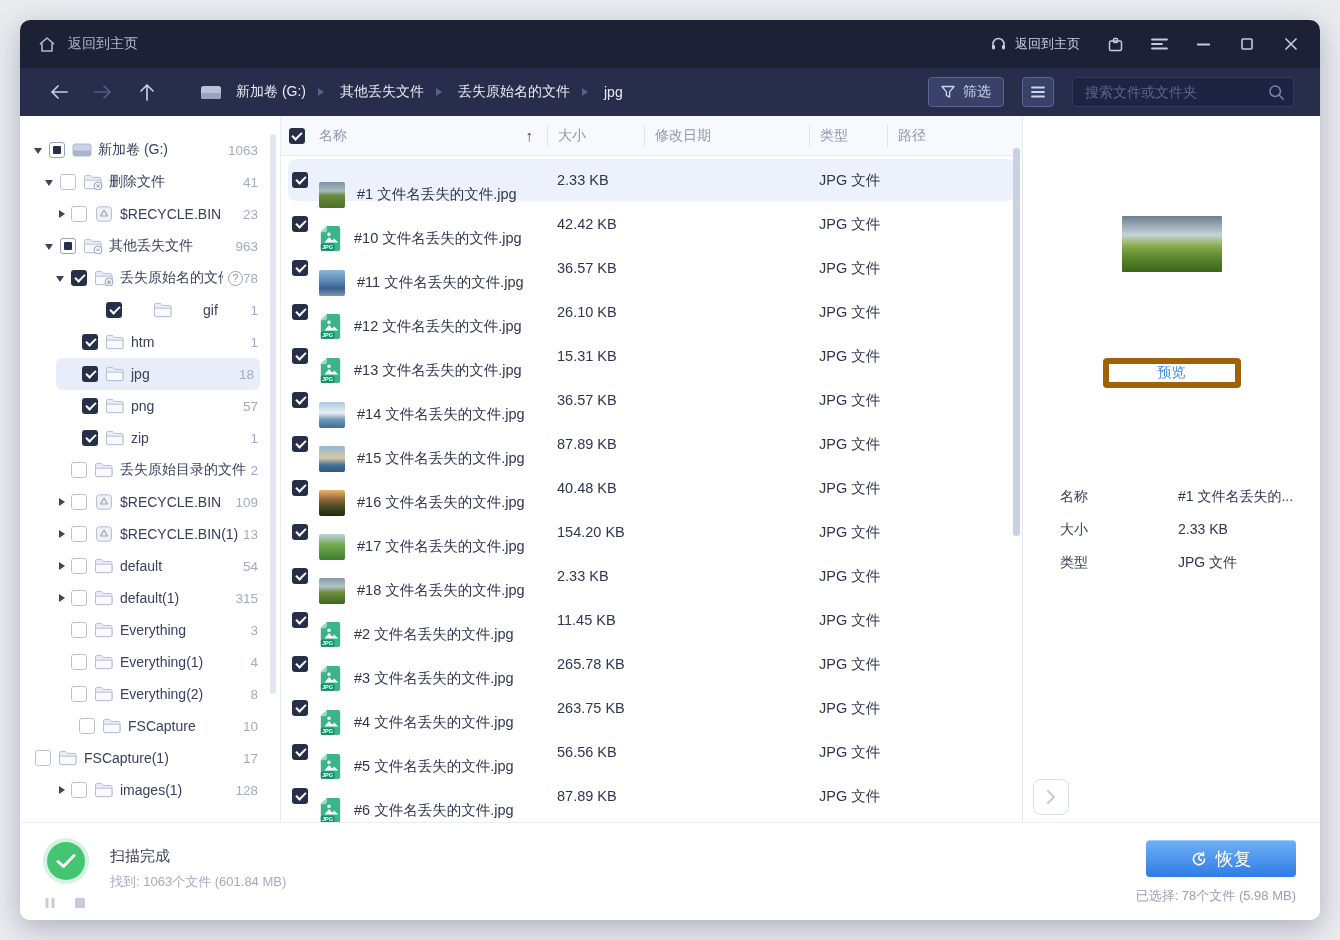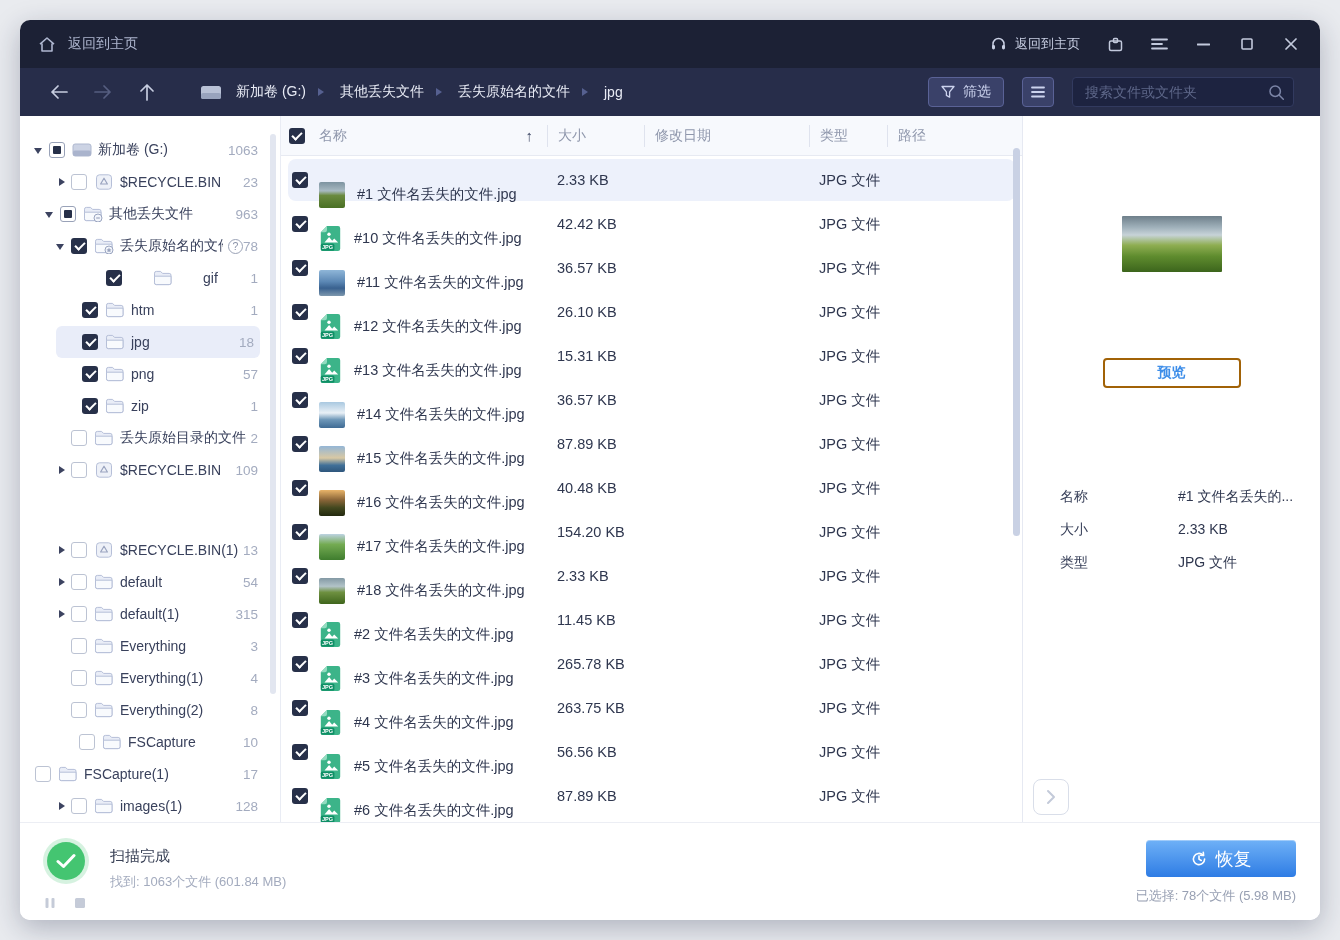--- a/index.html
+++ b/index.html
@@ -85,22 +85,22 @@
   .t15 { background:linear-gradient(180deg,#94b6d6 0%,#d9c9a4 46%,#417098 74%,#2e567c 100%); }
   .t16 { background:linear-gradient(180deg,#e9b469 0%,#8a6538 38%,#43481f 68%,#23290f 100%); }
   .t17 { background:linear-gradient(180deg,#bdd3e2 0%,#74ab52 40%,#3f7d2e 100%); }
   .t18 { background:linear-gradient(180deg,#8399a4 0%,#b2c3c8 32%,#6e9040 55%,#3f651c 100%); }
   .vscroll { position:absolute; top:32px; right:2px; width:7px; height:388px; background:#c9d1e4; border-radius:4px; }
 
   
   .detail { width:297px; flex:none; position:relative; display:flex; flex-direction:column; align-items:center; }
   .preview-img { width:100px; height:56px; margin-top:100px; border-radius:1px;
       background:linear-gradient(180deg,#6e7f8a 0%,#9fb0ba 20%,#c7d3d8 34%,#8fae52 52%,#5f8c2e 72%,#3c651c 100%); }
-  .preview-btn { margin-top:86px; width:138px; height:30px; background:#fff; border:2px solid #a16207;
-                 border-radius:4px; color:#3e8ee9; font-size:14px; cursor:pointer; font-family:inherit;font-weight:bold; }
+  .preview-btn { margin-top:86px; width:138px; height:30px; background:#fff; border:6px solid #a16207;
+                 border-radius:4px; color:#3e8ee9; font-size:14px; cursor:pointer; font-family:inherit; }
   .info-block { position:absolute; top:372px; left:37px; right:18px; }
   .info-row { display:flex; margin-bottom:15px; font-size:14px; }
   .info-label { width:118px; color:#39415a; flex:none; }
   .info-value { color:#2f374f; white-space:nowrap; overflow:hidden; }
   .collapse-btn { position:absolute; left:10px; bottom:7px; width:36px; height:36px; background:#fff;
                   border:1px solid #d9dee9; border-radius:8px; display:flex; align-items:center;
                   justify-content:center; cursor:pointer; }
 
   
   .footer { position:absolute; left:0; right:0; bottom:0; height:98px; background:#fff; border-top:1px solid #eceef4; }
@@ -248,20 +248,36 @@
             <span class="cb cb-partial"></span>
             <span class="tree-icon">
               <svg width="20" height="16" viewBox="0 0 20 16">
                 <rect x="1" y="2" width="18" height="12" rx="2.2" fill="#ccd3e4" stroke="#aeb8cf"></rect>
                 <rect x="1" y="8.6" width="18" height="5.4" rx="1.8" fill="#aab4cd"></rect>
               </svg>
             </span>
             <span class="tree-label">新加卷 (G:)</span>
             <span class="tree-count">1063</span>
           </div>
+          <div class="tree-row" style="padding-left: 25px;">
+            <span class="arrow-slot">
+              <span class="arr-down"></span>
+            </span>
+            <span class="cb cb-empty"></span>
+            <span class="tree-icon">
+              <svg width="20" height="16" viewBox="0 0 20 16">
+  <path d="M1.5 3.2 a1.8 1.8 0 0 1 1.8-1.8 h4.3 l1.9 2 h6.7 a1.8 1.8 0 0 1 1.8 1.8 v7.6 a1.8 1.8 0 0 1 -1.8 1.8 H3.3 a1.8 1.8 0 0 1 -1.8-1.8 z" fill="#e9edf7" stroke="#b6bfd8"></path>
+  <path d="M1.5 6.2 h16.5 v6.6 a1.8 1.8 0 0 1 -1.8 1.8 H3.3 a1.8 1.8 0 0 1 -1.8-1.8 z" fill="#f8fafd" stroke="#b6bfd8"></path>
+                <circle cx="15" cy="12" r="4" fill="#f2f5fb" stroke="#9aa4bf"></circle>
+                <path d="M13.6 10.6 l2.8 2.8 M16.4 10.6 l-2.8 2.8" stroke="#8d97b4" stroke-width="1"></path>
+              </svg>
+            </span>
+            <span class="tree-label">删除文件</span>
+            <span class="tree-count">41</span>
+          </div>
           <div class="tree-row" style="padding-left: 36px;">
             <span class="arrow-slot">
               <span class="arr-right"></span>
             </span>
             <span class="cb cb-empty"></span>
             <span class="tree-icon">
               <svg width="20" height="16" viewBox="0 0 20 16">
                 <rect x="2.5" y="0.8" width="15" height="14.4" rx="3" fill="#eef1f8" stroke="#b6bfd8"></rect>
                 <path d="M10 4.2 l3.4 5.8 h-6.8 z" fill="none" stroke="#9aa4bf" stroke-width="1.2" stroke-linejoin="round"></path>
               </svg>
@@ -381,21 +397,21 @@
             <span class="cb cb-empty"></span>
             <span class="tree-icon">
               <svg width="20" height="16" viewBox="0 0 20 16">
                 <rect x="2.5" y="0.8" width="15" height="14.4" rx="3" fill="#eef1f8" stroke="#b6bfd8"></rect>
                 <path d="M10 4.2 l3.4 5.8 h-6.8 z" fill="none" stroke="#9aa4bf" stroke-width="1.2" stroke-linejoin="round"></path>
               </svg>
             </span>
             <span class="tree-label">$RECYCLE.BIN</span>
             <span class="tree-count">109</span>
           </div>
-          <div class="tree-row" style="padding-left: 36px; margin-top: 48px;">
+          <div class="tree-row" style="padding-left: 36px;">
             <span class="arrow-slot">
               <span class="arr-right"></span>
             </span>
             <span class="cb cb-empty"></span>
             <span class="tree-icon">
               <svg width="20" height="16" viewBox="0 0 20 16">
                 <rect x="2.5" y="0.8" width="15" height="14.4" rx="3" fill="#eef1f8" stroke="#b6bfd8"></rect>
                 <path d="M10 4.2 l3.4 5.8 h-6.8 z" fill="none" stroke="#9aa4bf" stroke-width="1.2" stroke-linejoin="round"></path>
               </svg>
             </span>

